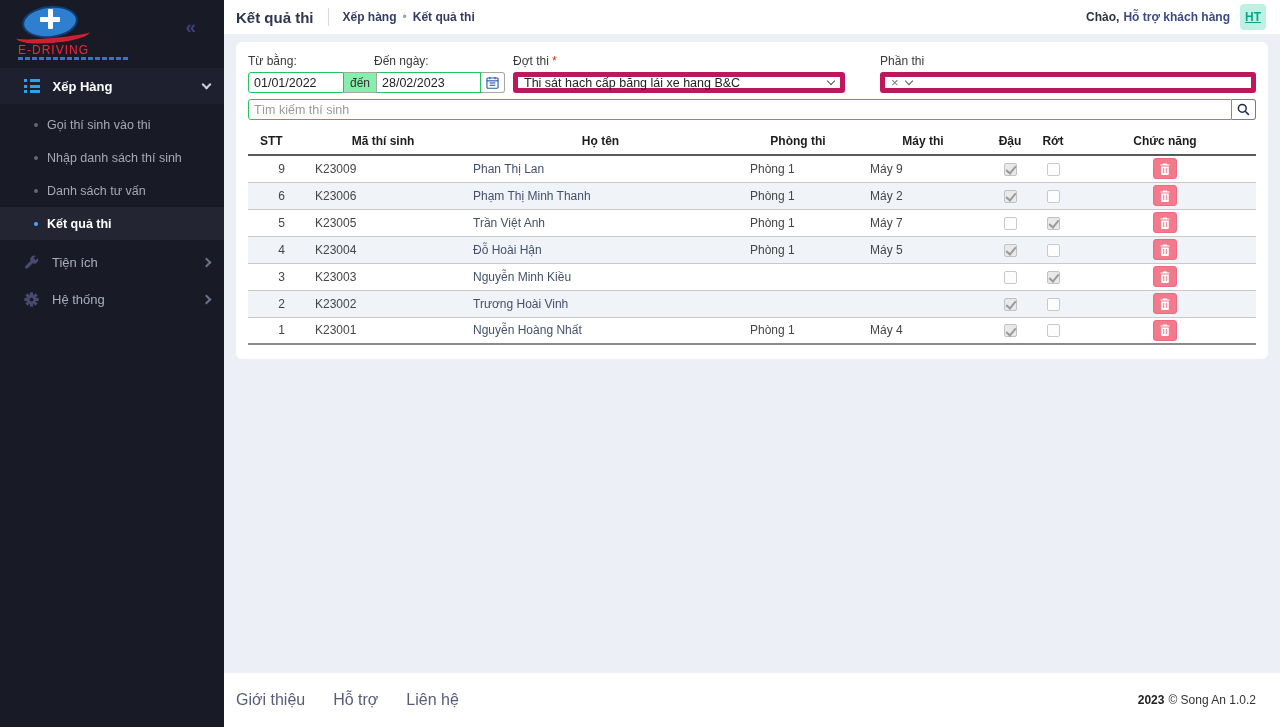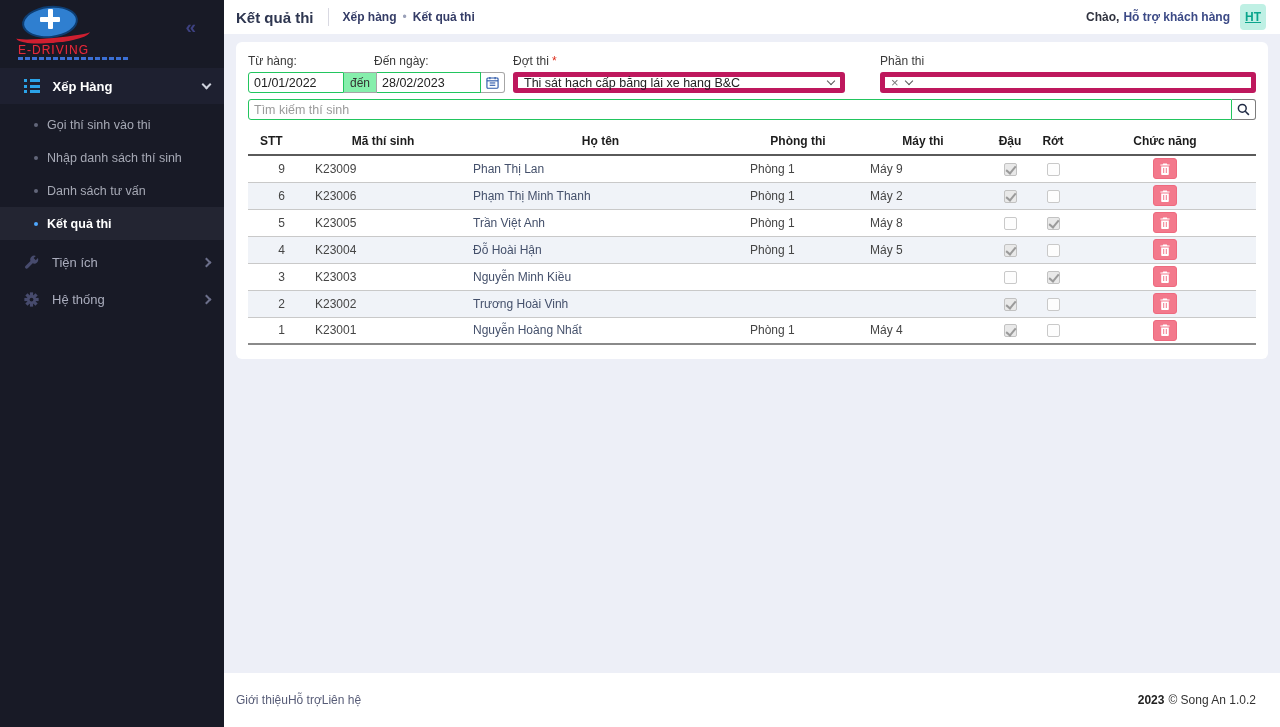--- a/index.html
+++ b/index.html
@@ -93,21 +93,21 @@
   td.c-code, td.c-room, td.c-machine { text-align:left; padding-left:12px; }
   td.c-name { text-align:left; padding-left:10px; color:#44506b; }
   td.c-cb, td.c-act { text-align:center; }
   .cb { display:inline-block; width:13px; height:13px; border:1px solid #c9c9c9; border-radius:2px; background:#fdfdfd; position:relative; vertical-align:middle; }
   .cb.on { background:#e9e9e9; border-color:#c2c2c2; }
   .cb.on::after { content:""; position:absolute; left:3.5px; top:0.5px; width:4px; height:8px; border:solid #9b9b9b; border-width:0 2px 2px 0; transform:rotate(40deg); }
   button.del { width:24px; height:21px; background:#f3798c; border:1px solid #ee6a7f; border-radius:3px; display:inline-flex; align-items:center; justify-content:center; cursor:pointer; }
 
   
   footer.pagefoot { height:54px; background:#fff; flex-shrink:0; display:flex; align-items:center; padding:0 24px 0 12px; }
-  .flink { font-size:12px; color:#575c77; margin-right:0; cursor:pointer; }
+  .flink { font-size:16px; color:#575c77; margin-right:28px; cursor:pointer; }
   .foot-spacer { flex:1; }
   .fyear { font-size:12px; font-weight:bold; color:#222; }
   .fcopy { font-size:12px; color:#333; margin-left:4px; }
 </style>
 </head>
 <body>
 
 <div class="app">
 
   <aside class="sidebar">
@@ -199,21 +199,21 @@
       <span class="user-link">Hỗ trợ khách hàng</span>
       <span class="avatar">HT</span>
     </header>
 
     <main class="workspace">
       <div class="card">
 
         <div class="filter-row1">
           <div class="fg">
             <div class="flabel label-split">
-              <span>Từ hàng:</span>
+              <span>Từ bằng:</span>
               <span>Đến ngày:</span>
             </div>
             <div class="joined">
               <input class="inp inp-from" value="01/01/2022" style="">
               <span class="addon">đến</span>
               <input class="inp inp-to" value="28/02/2023" style="">
               <span class="cal-btn">
                 <svg width="13" height="13" viewBox="0 0 14 14">
                     <g fill="none" stroke="#2b57a8" stroke-width="1.2">
                       <rect x="1" y="2.2" width="12" height="11" rx="1"></rect>
@@ -309,21 +309,21 @@
                     <svg width="10" height="12" viewBox="0 0 10 12">
                       <path fill="#fff" d="M3.2.4h3.6l.6 1H9.6v1.2H.4V1.4h2.2l.6-1zM1.2 3.4h7.6V11c0 .6-.5 1-1 1H2.2c-.5 0-1-.4-1-1V3.4zm2 1.5v5.2h1V4.9h-1zm2.6 0v5.2h1V4.9h-1z"></path>
                     </svg>
                   </button></td>
               </tr>
               <tr>
                 <td class="c-stt">5</td>
                 <td class="c-code">K23005</td>
                 <td class="c-name">Trần Việt Anh</td>
                 <td class="c-room">Phòng 1</td>
-                <td class="c-machine">Máy 8</td>
+                <td class="c-machine">Máy 7</td>
                 <td class="c-cb"><span class="cb"></span></td>
                 <td class="c-cb"><span class="cb on"></span></td>
                 <td class="c-act"><button class="del">
                     <svg width="10" height="12" viewBox="0 0 10 12">
                       <path fill="#fff" d="M3.2.4h3.6l.6 1H9.6v1.2H.4V1.4h2.2l.6-1zM1.2 3.4h7.6V11c0 .6-.5 1-1 1H2.2c-.5 0-1-.4-1-1V3.4zm2 1.5v5.2h1V4.9h-1zm2.6 0v5.2h1V4.9h-1z"></path>
                     </svg>
                   </button></td>
               </tr>
               <tr>
                 <td class="c-stt">4</td>

